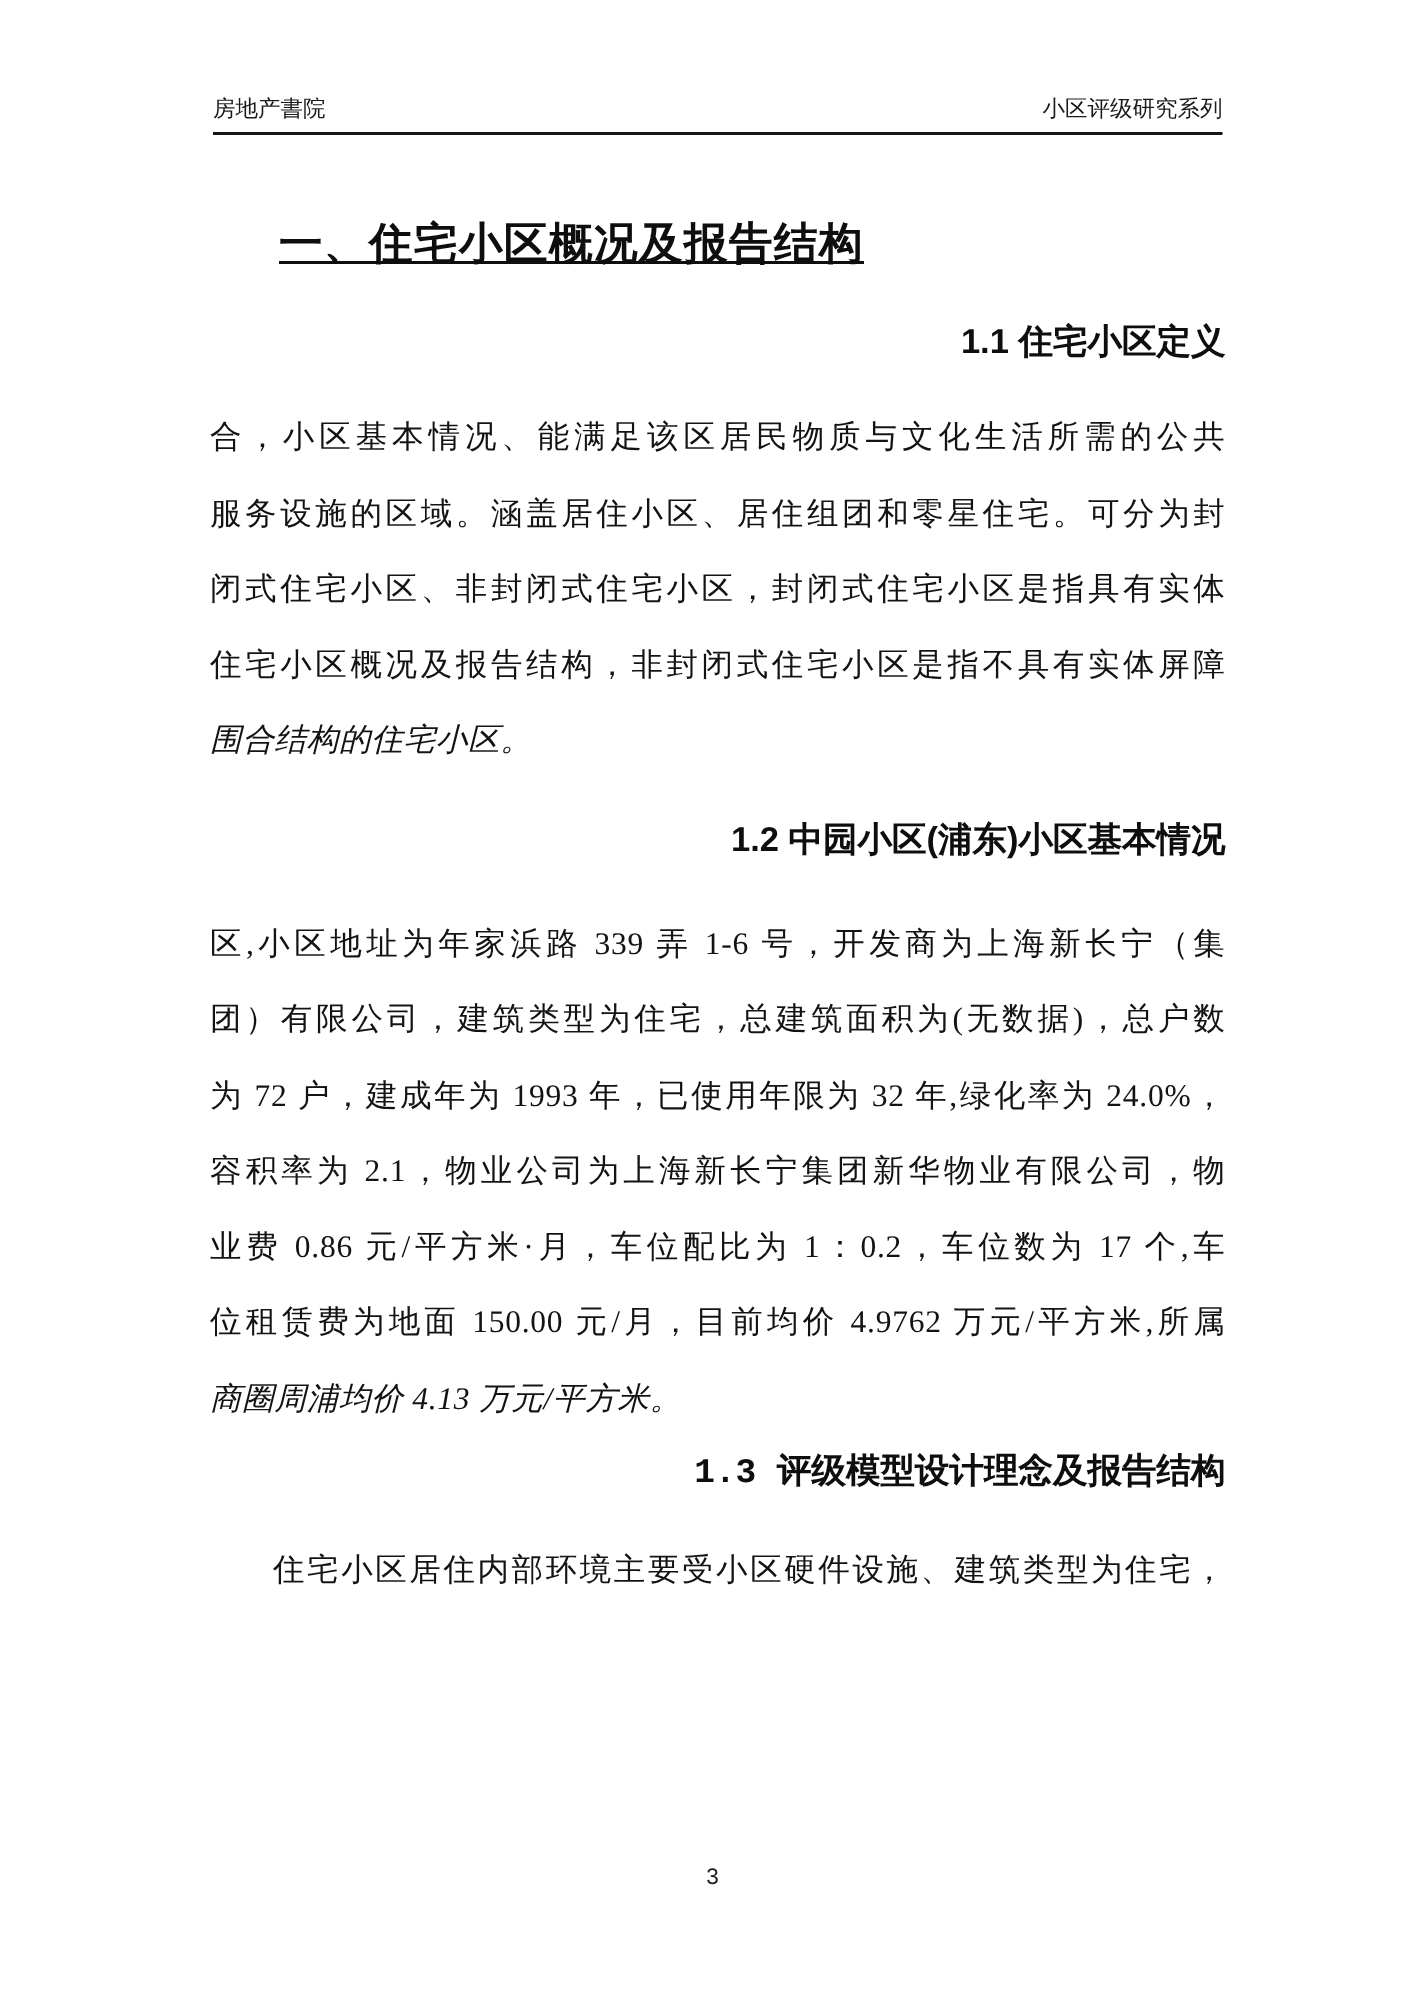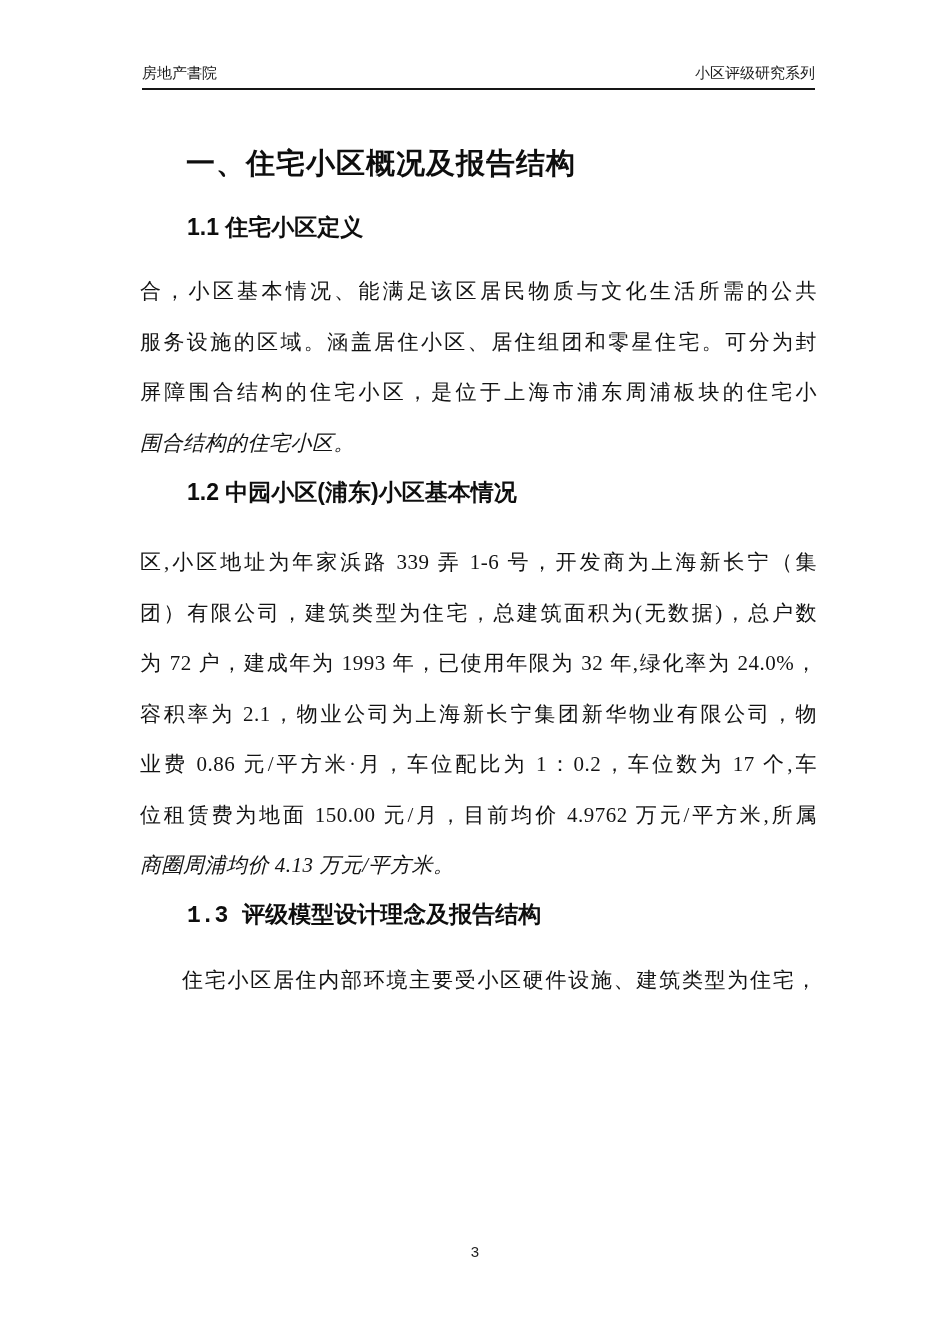--- a/index.html
+++ b/index.html
@@ -29,31 +29,33 @@
   }
   .h-main {
     margin: 57px 0 0 0;
     padding-left: 46px;
     font-family: "Liberation Sans", "DejaVu Sans", sans-serif;
     font-weight: bold;
     font-size: 29px;
     line-height: 33px;
     color: #0e0e0e;
     letter-spacing: 1px;
+    text-decoration: underline;
   }
   .h-sub {
     padding-left: 47px;
     font-family: "Liberation Sans", "DejaVu Sans", sans-serif;
     font-weight: bold;
     font-size: 23px;
     line-height: 30px;
     color: #0e0e0e;
+    text-align: right;
   }
   .h-sub.s11 { margin-top: 32px; }
-  .h-sub.s12 { margin-top: 9px; }
+  .h-sub.s12 { margin-top: 25px; }
   .h-sub.s13 { margin-top: 10px; font-family: Liberation Mono, monospace; }
   .para {
     font-size: 21px;
     color: #131313;
     letter-spacing: 0.5px;
   }
   .para.p1 { margin-top: 24px; }
   .para.p2 { margin-top: 30px; }
   .para.p3 { margin-top: 24px; }
   .para .line {
@@ -84,21 +86,22 @@
   </div>
 
   <div class="content">
 
     <div class="h-main">一、住宅小区概况及报告结构</div>
 
     <div class="h-sub s11">1.1 住宅小区定义</div>
     <div class="para p1">
         <div class="line">合，小区基本情况、能满足该区居民物质与文化生活所需的公共</div>
         <div class="line">服务设施的区域。涵盖居住小区、居住组团和零星住宅。可分为封</div>
-        <div class="line">屏障围合结构的住宅小区，是位于上海市浦东周浦板块的住宅小</div>
+        <div class="line">闭式住宅小区、非封闭式住宅小区，封闭式住宅小区是指具有实体</div>
+        <div class="line">住宅小区概况及报告结构，非封闭式住宅小区是指不具有实体屏障</div>
         <div class="line last">围合结构的住宅小区。</div>
       </div>
 
     <div class="h-sub s12">1.2 中园小区(浦东)小区基本情况</div>
     <div class="para p2">
         <div class="line">区,小区地址为年家浜路 339 弄 1-6 号，开发商为上海新长宁（集</div>
         <div class="line">团）有限公司，建筑类型为住宅，总建筑面积为(无数据)，总户数</div>
         <div class="line">为 72 户，建成年为 1993 年，已使用年限为 32 年,绿化率为 24.0%，</div>
         <div class="line">容积率为 2.1，物业公司为上海新长宁集团新华物业有限公司，物</div>
         <div class="line">业费 0.86 元/平方米·月，车位配比为 1：0.2，车位数为 17 个,车</div>

